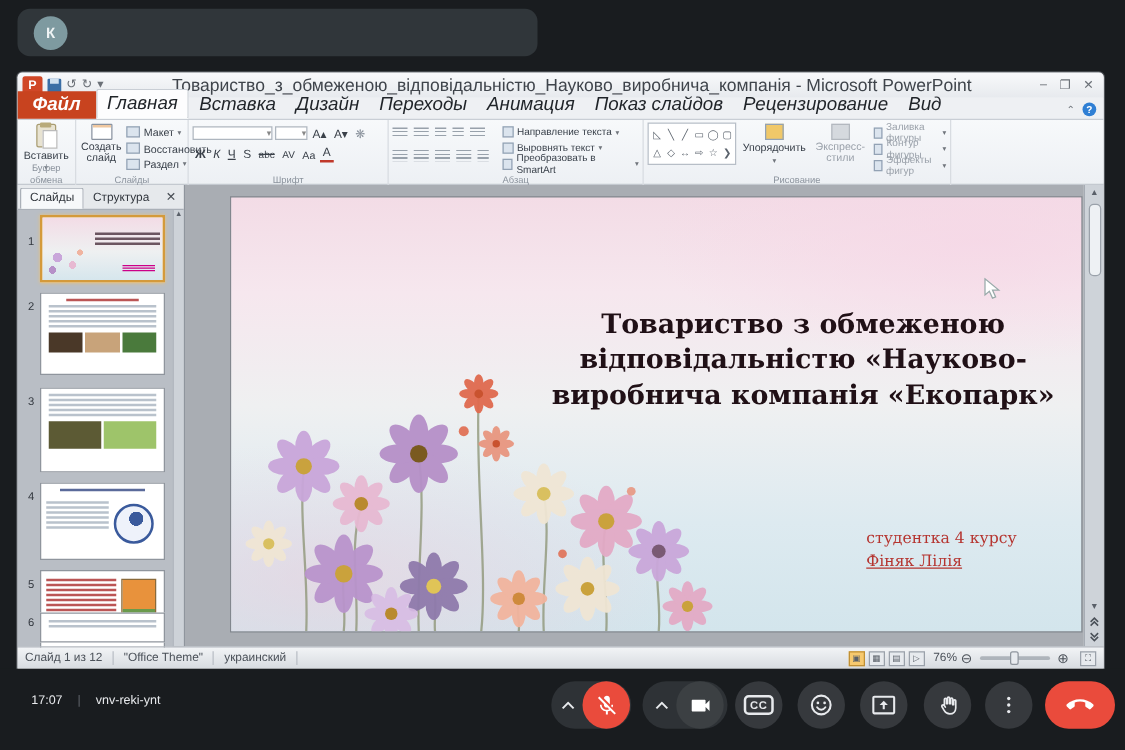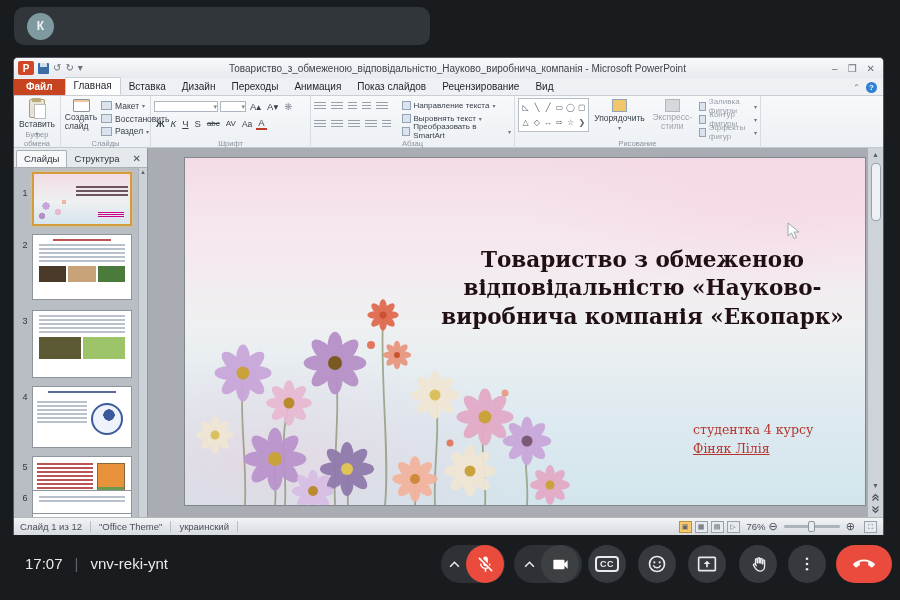--- a/index.html
+++ b/index.html
@@ -10,21 +10,21 @@
   
   #stage { position:relative; width:900px; height:600px; background:#191c1f; }
   .presenter-pill { left:14px; top:7px; width:416px; height:38px; background:#30363a;
     border-radius:10px; display:flex; align-items:center; gap:17px; padding-left:13px; }
   .avatar { width:27px; height:27px; border-radius:50%; background:#7e9aa0; color:#eef3f4;
     font-size:12px; font-weight:bold; display:flex; align-items:center; justify-content:center; }
   .presenter-name { color:#e8eaed; font-size:14px; font-weight:500; letter-spacing:.2px; }
 
   .bottombar { left:0; top:535px; width:900px; height:65px; background:#191c1f; }
   .meet-left { position:absolute; left:25px; top:20px; display:flex; align-items:center; gap:12px;
-    color:#e8eaed; font-size:15px; font-weight:500; }
+    color:#e8eaed; font-size:10px; font-weight:500; }
   .meet-divider { color:#5f6368; font-weight:400; }
   .ctl { position:absolute; top:545px; height:38px; display:flex; align-items:center; justify-content:center; }
   .pillgroup { background:#2e3236; border-radius:19px; }
   .circle-btn { width:38px; height:38px; border-radius:50%; background:#36393d;
     display:flex; align-items:center; justify-content:center; }
   .circle-red { background:#ea4b3c; }
   .chev { width:24px; display:flex; align-items:center; justify-content:center; }
   .endcall { width:56px; border-radius:19px; background:#ea4b3c; }
   .cc-box { border:2px solid #e8eaed; border-radius:4px; color:#e8eaed; font-size:9px;
     font-weight:bold; padding:1px 3px; letter-spacing:.5px; }
@@ -33,27 +33,27 @@
   #ppt { left:14px; top:58px; width:869px; height:477px; background:#eceef1;
     border-radius:4px 4px 0 0; overflow:hidden; box-shadow:0 0 0 1px #53575c; }
   .titlebar { left:0; top:0; width:869px; height:20px;
     background:linear-gradient(#f8f9fb,#e7eaee); display:flex; align-items:center; }
   .qat { display:flex; align-items:center; gap:4px; padding-left:4px; }
   .ppt-logo { width:16px; height:14px; background:#d04727; border-radius:2px; color:#fff;
     font-size:10px; font-weight:bold; display:flex; align-items:center; justify-content:center; }
   .save-ic { width:11px; height:11px; background:#3a6ea5; border-radius:1px; position:relative; }
   .save-ic:before { content:""; position:absolute; left:2px; top:0; width:7px; height:4px; background:#cfe0ef; }
   .qbtn { color:#6b7077; font-size:10px; line-height:10px; }
-  .wtitle { flex:1; text-align:center; font-size:10px; color:#3f444b; white-space:nowrap;
+  .wtitle { flex:1; text-align:center; font-size:14px; color:#3f444b; white-space:nowrap;
     overflow:hidden; }
   .wbtns { display:flex; gap:10px; padding-right:8px; color:#6b7077; font-size:10px; }
 
   .tabrow { left:0; top:20px; width:869px; height:18px; background:#eef0f3;
     border-bottom:1px solid #c9ced5; display:flex; align-items:flex-end; }
-  .rtab { font-size:10px; color:#1f2328; padding:2px 8px 3px; }
+  .rtab { font-size:15px; color:#1f2328; padding:2px 8px 3px;font-style:italic; }
   .rtab.file { background:#c8431f; color:#fff; font-weight:bold; padding:2px 12px 3px; }
   .rtab.active { background:#fdfdfe; border:1px solid #c9ced5; border-bottom:1px solid #fdfdfe; border-radius:2px 2px 0 0; }
   .tabrow-right { margin-left:auto; display:flex; align-items:center; gap:6px; padding:0 6px 2px; }
   .help-ic { width:11px; height:11px; border-radius:50%; background:#2f7fd4; color:#fff;
     font-size:8px; font-weight:bold; display:flex; align-items:center; justify-content:center; }
   .caret-up { color:#6b7077; font-size:8px; }
 
   .ribbon { left:0; top:38px; width:869px; height:52px;
     background:linear-gradient(#f7f9fb,#edf0f4); border-bottom:1px solid #c4c9d0;
     display:flex; }
@@ -185,21 +185,21 @@
           <div class="clip-ic"></div>
           <span>Вставить</span>
           <span class="dd">▾</span>
         </div>
         <div class="glabel">Буфер обмена</div>
       </div>
 
       <div class="rgroup" style="width:90px; display:flex; gap:3px;">
         <div class="bigbtn" style="width:34px">
           <div class="slide-ic"></div>
-          <span style="line-height:1.05">Создать слайд</span>
+          <span style="text-align:center; line-height:1.05">Создать слайд</span>
         </div>
         <div style="display:flex; flex-direction:column; justify-content:flex-start; gap:1px; padding-top:2px;">
           <div class="smallrow">
               <span class="mi"></span>
               <span>Макет</span>
               <span class="dd">▾</span>
             </div>
           <div class="smallrow">
               <span class="mi"></span>
               <span>Восстановить</span>

